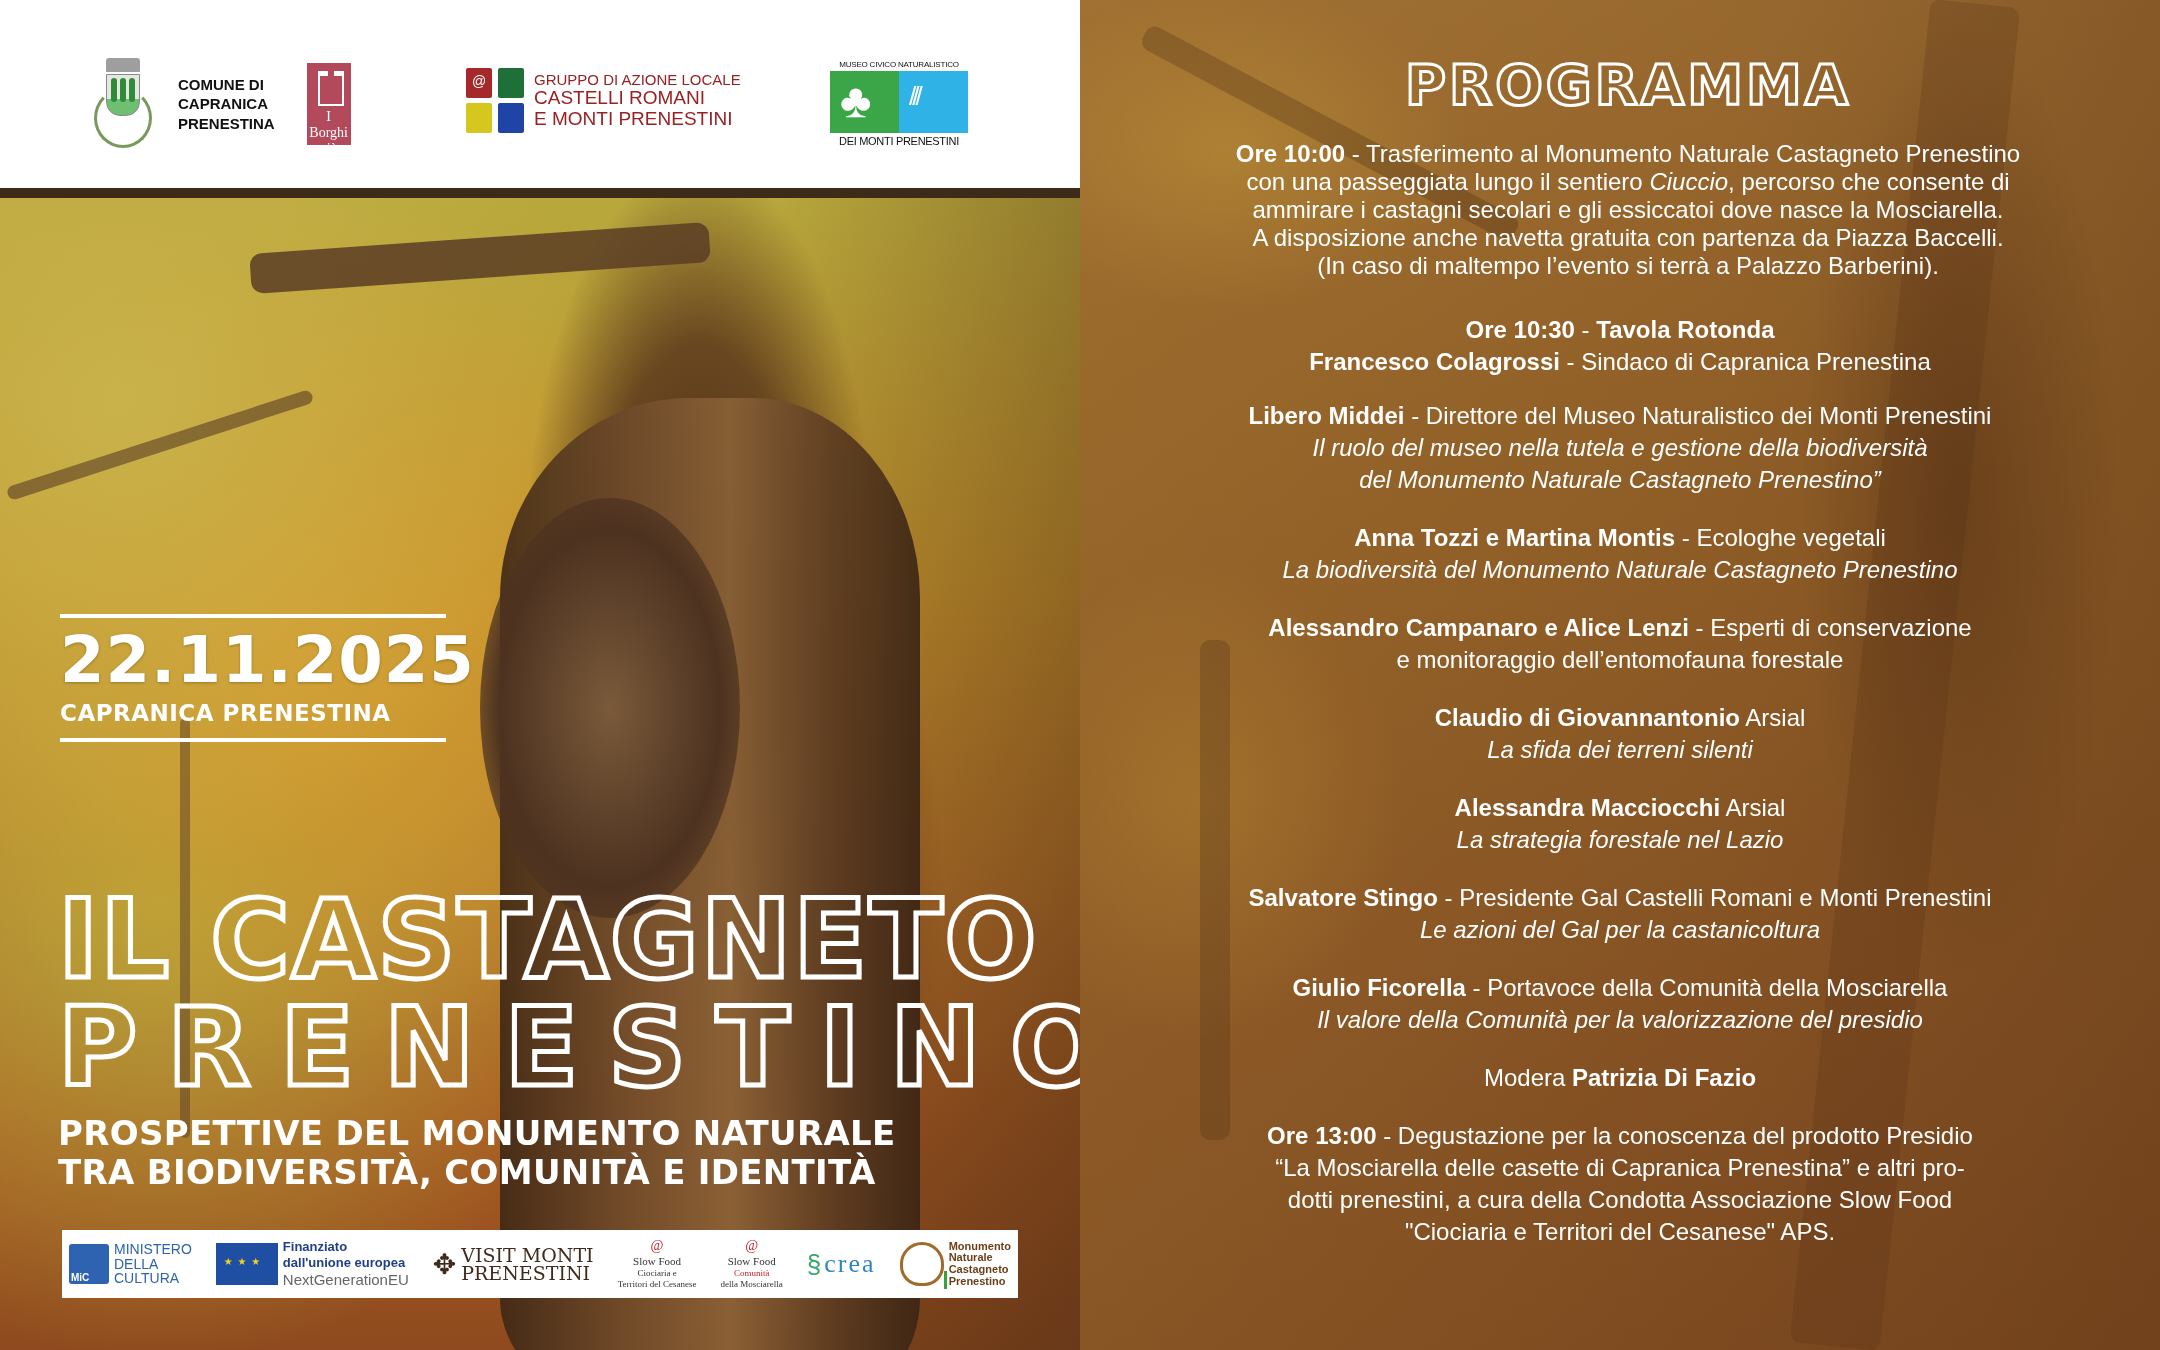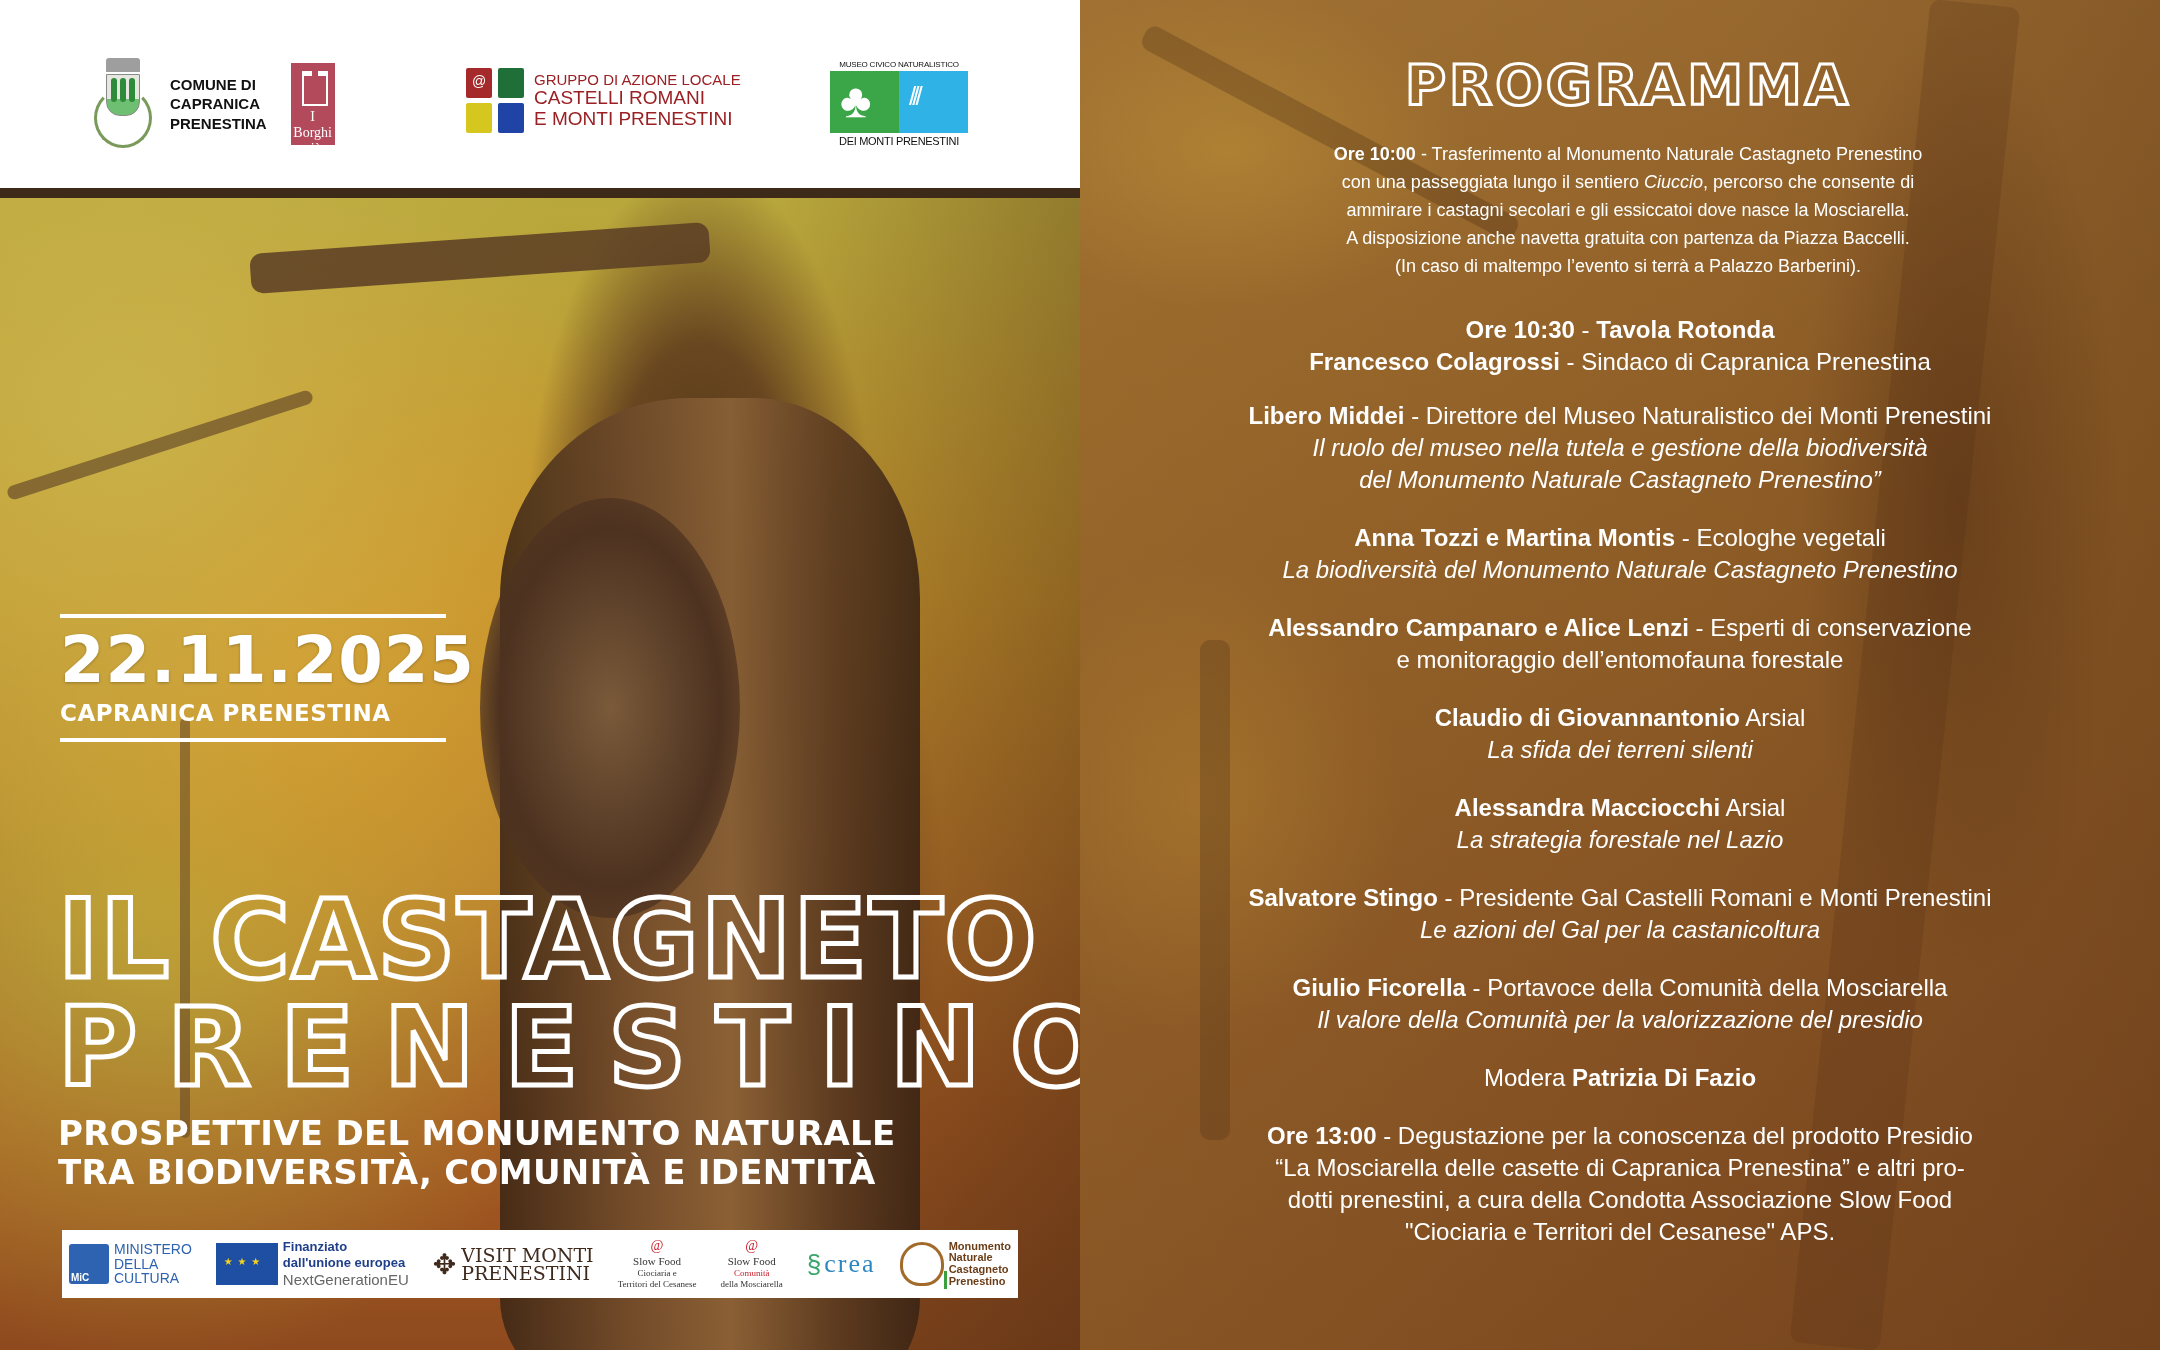--- a/index.html
+++ b/index.html
@@ -102,21 +102,21 @@
   .slow .sf { font-size: 11px; }
   .slow .red { color: #c8222c; }
   .crea-logo { display:flex; align-items:center; gap:3px; }
   .crea-helix { color: #3aa56a; font-size: 26px; }
   .crea-text { font-family: "Liberation Serif", serif; color: #2e86c1; font-size: 26px; letter-spacing: 2px; }
   .mon-icon { width: 44px; height: 44px; border: 3px solid #a26b2b; border-radius: 50% 50% 45% 45%; position: relative; }
   .mon-icon::after { content:""; position:absolute; right:-6px; bottom:-6px; width: 8px; height: 18px; border-right: 3px solid #3aa040; }
   .mon-text { color: #6b3e18; font-size: 11px; font-weight: bold; line-height: 1.05; }
 
   
-  .logo-comune { position: absolute; left: 92px; top: 58px; display: flex; align-items: center; gap: 16px; }
+  .logo-comune { position: absolute; left: 92px; top: 58px; display: flex; align-items: center; gap: 24px; }
   .crest {
     width: 62px; height: 92px; position: relative;
   }
   .crest-crown { position:absolute; left: 14px; top: 0; width: 34px; height: 14px; background: #9e9e9e; border-radius: 3px 3px 0 0; }
   .crest-shield { position:absolute; left: 14px; top: 16px; width: 34px; height: 42px; background: linear-gradient(180deg,#e7e7e2 60%, #6fbf73 60%); border: 1px solid #888; border-radius: 0 0 14px 14px; }
   .crest-tree { position:absolute; top: 20px; width: 6px; height: 24px; background: #2e8b3a; border-radius: 3px; }
   .crest-wreath { position:absolute; left: 2px; top: 30px; width: 58px; height: 60px; border: 3px solid #7a9a5c; border-top-color: transparent; border-radius: 50%; }
   .comune-text { font-family: "Liberation Sans", sans-serif; font-weight: bold; font-size: 15px; line-height: 1.3; color: #111; }
   .borghi {
     width: 44px; height: 82px; background: #b24a5c; color: #fff; text-align: center;
@@ -166,21 +166,21 @@
     color: transparent; -webkit-text-stroke: 3px #ffffff; letter-spacing: 3px;
   }
   .programme {
     position: absolute; left: 0; top: 140px; width: 1080px; text-align: center;
     color: #ffffff; font-family: "Liberation Sans", "DejaVu Sans", sans-serif;
   }
   .block { margin-bottom: 26px; }
   .line { font-size: 24px; line-height: 32px; font-weight: normal; white-space: nowrap; }
   .b { font-weight: bold; }
   .it { font-style: italic; }
-  .block.first .line { font-size: 18px; line-height: 28px; padding-left: 16px; }
+  .block.first .line { font-size: 24px; line-height: 28px; padding-left: 16px; }
 </style>
 </head>
 <body>
 
 <div class="left">
 
   <div class="photo">
     <div class="branch" style="left:250px;top:40px;width:460px;height:40px;transform:rotate(-4deg);"></div>
     <div class="branch" style="left:0px;top:240px;width:320px;height:14px;transform:rotate(-18deg);opacity:.6;"></div>
     <div class="branch" style="left:180px;top:520px;width:10px;height:420px;opacity:.5;"></div>

